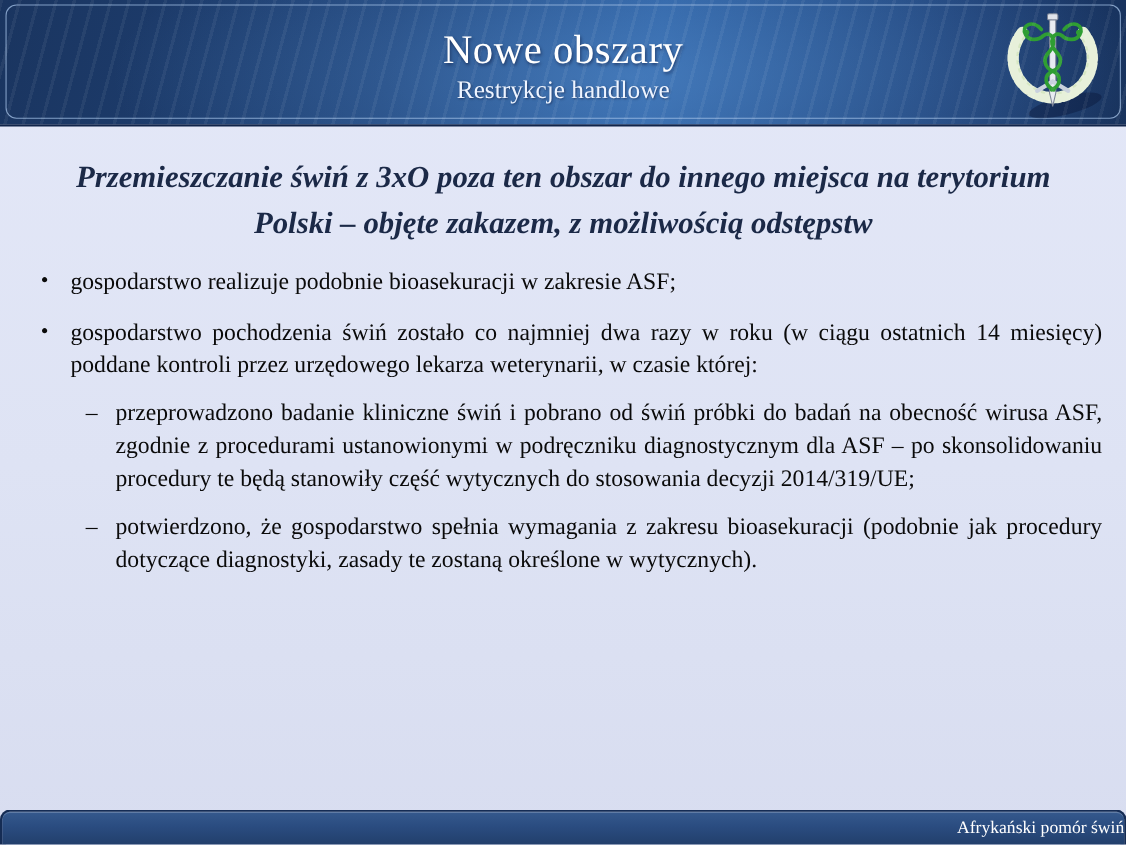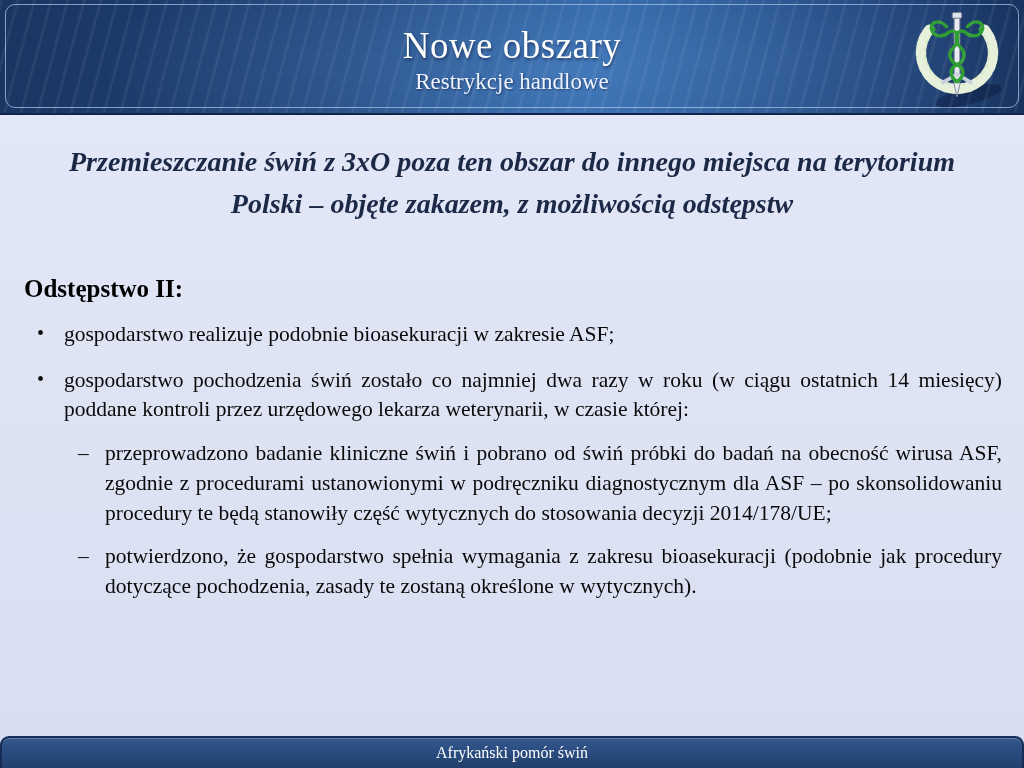--- a/index.html
+++ b/index.html
@@ -56,21 +56,21 @@
   .b2{display:flex;margin:13px 0 0 56px;font-size:21.5px;line-height:1.40;color:#0a0a0a;}
   .b2 .marker{flex:0 0 27px;}
   .b2 .text{flex:1;text-align:justify;}
 
   
   .footer{
     position:absolute;bottom:0;left:0;width:1024px;height:32px;box-sizing:border-box;
     background:linear-gradient(180deg,#35598d 0%,#2a4c80 45%,#223f6b 100%);
     border:2px solid #152c54;border-bottom:none;border-radius:9px 9px 0 0;
     box-shadow:inset 0 1px 0 rgba(255,255,255,0.22);
-    display:flex;align-items:center;justify-content:center;
+    display:flex;align-items:center;justify-content:flex-end;
   }
   .footer-label{color:#ffffff;font-size:16px;line-height:1;}
 </style>
 </head>
 <body>
 
 <div class="slide">
 
   <div class="header">
     <div class="header-inner-border"></div>
@@ -94,40 +94,39 @@
         <path d="M61,23 C69,13 81,19 76,28 C73,34 64,34 59,29 C51,23 45,36 53,44 C61,52 57,60 50,63 C41,67 42,77 51,81" fill="none" stroke="#2f9e33" stroke-width="3.6" stroke-linecap="round"></path>
         <circle cx="25" cy="26" r="2.6" fill="#2f9e33"></circle>
         <circle cx="75" cy="26" r="2.6" fill="#2f9e33"></circle>
       </svg>
     </div>
   </div>
 
   <div class="content">
     <div class="lead">Przemieszczanie świń z 3xO poza ten obszar do innego miejsca na terytorium Polski – objęte zakazem, z możliwością odstępstw</div>
 
-    <div class="section-heading">Odstępstwo II:</div>
 
     <div class="b1">
       <span class="marker">•</span>
       <span class="text">gospodarstwo realizuje podobnie bioasekuracji w zakresie ASF;</span>
     </div>
 
     <div class="b1">
       <span class="marker">•</span>
       <span class="text">gospodarstwo pochodzenia świń zostało co najmniej dwa razy w roku (w ciągu ostatnich 14 miesięcy) poddane kontroli przez urzędowego lekarza weterynarii, w czasie której:</span>
     </div>
 
     <div class="b2">
       <span class="marker">–</span>
-      <span class="text">przeprowadzono badanie kliniczne świń i pobrano od świń próbki do badań na obecność wirusa ASF, zgodnie z procedurami ustanowionymi w podręczniku diagnostycznym dla ASF – po skonsolidowaniu procedury te będą stanowiły część wytycznych do stosowania decyzji 2014/178/UE;</span>
+      <span class="text">przeprowadzono badanie kliniczne świń i pobrano od świń próbki do badań na obecność wirusa ASF, zgodnie z procedurami ustanowionymi w podręczniku diagnostycznym dla ASF – po skonsolidowaniu procedury te będą stanowiły część wytycznych do stosowania decyzji 2014/319/UE;</span>
     </div>
 
     <div class="b2">
       <span class="marker">–</span>
-      <span class="text">potwierdzono, że gospodarstwo spełnia wymagania z zakresu bioasekuracji (podobnie jak procedury dotyczące pochodzenia, zasady te zostaną określone w wytycznych).</span>
+      <span class="text">potwierdzono, że gospodarstwo spełnia wymagania z zakresu bioasekuracji (podobnie jak procedury dotyczące diagnostyki, zasady te zostaną określone w wytycznych).</span>
     </div>
   </div>
 
   <div class="footer">
     <span class="footer-label">Afrykański pomór świń</span>
   </div>
 
 </div>
 
 </body></html>

